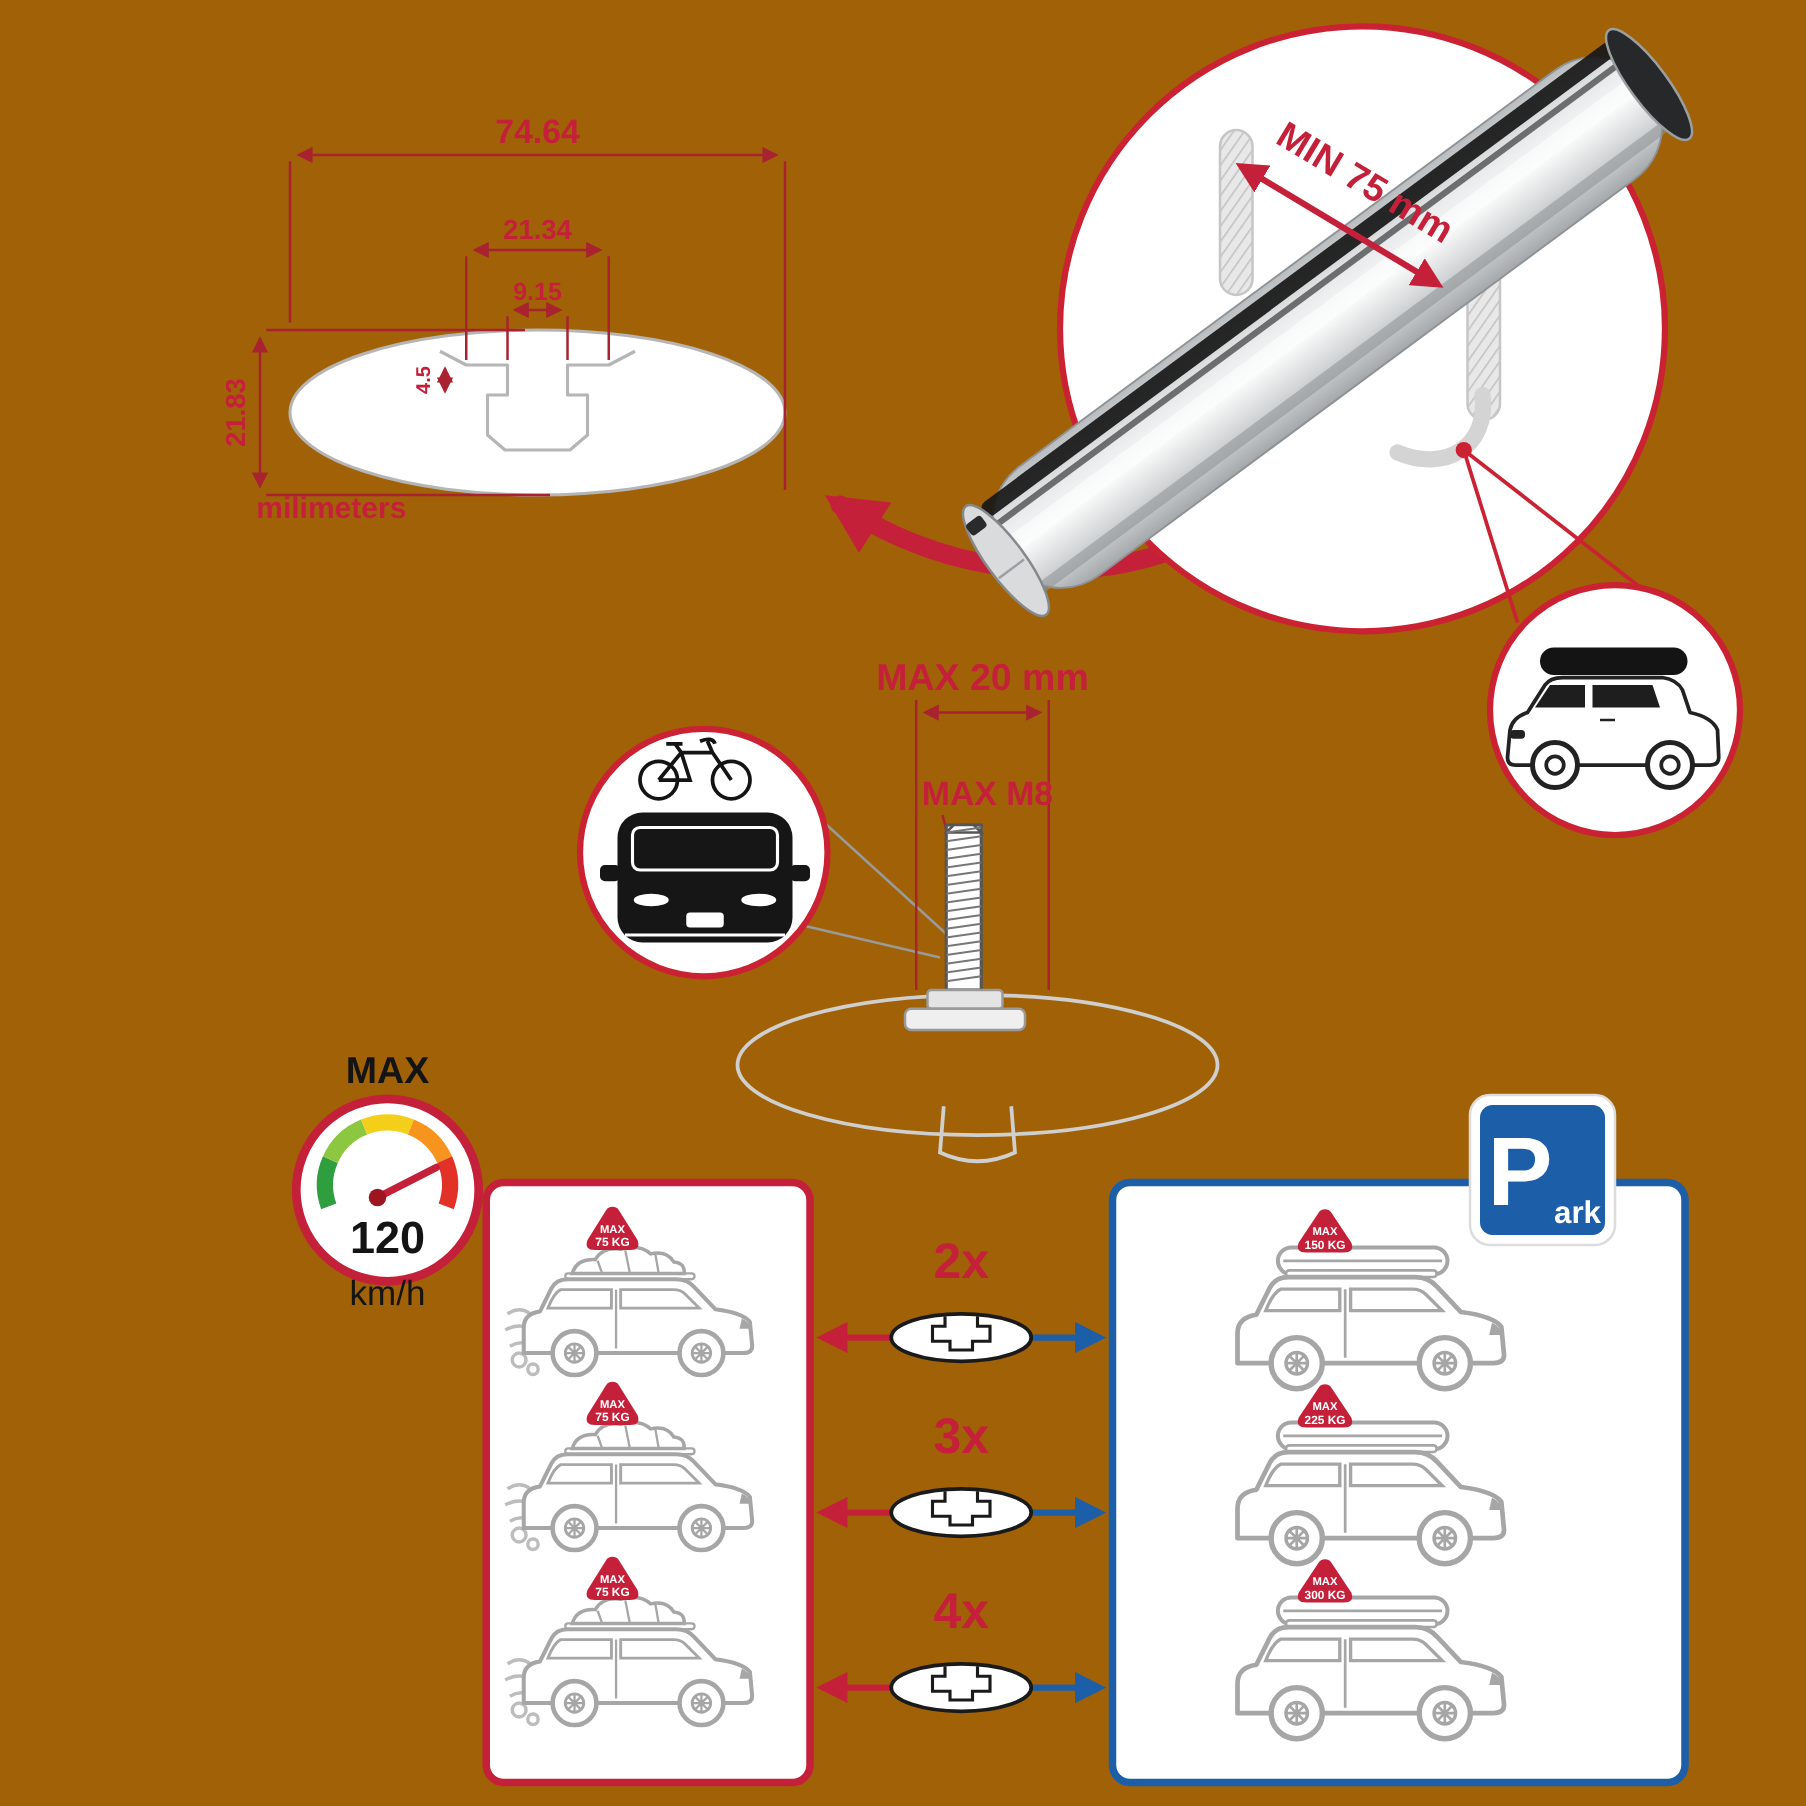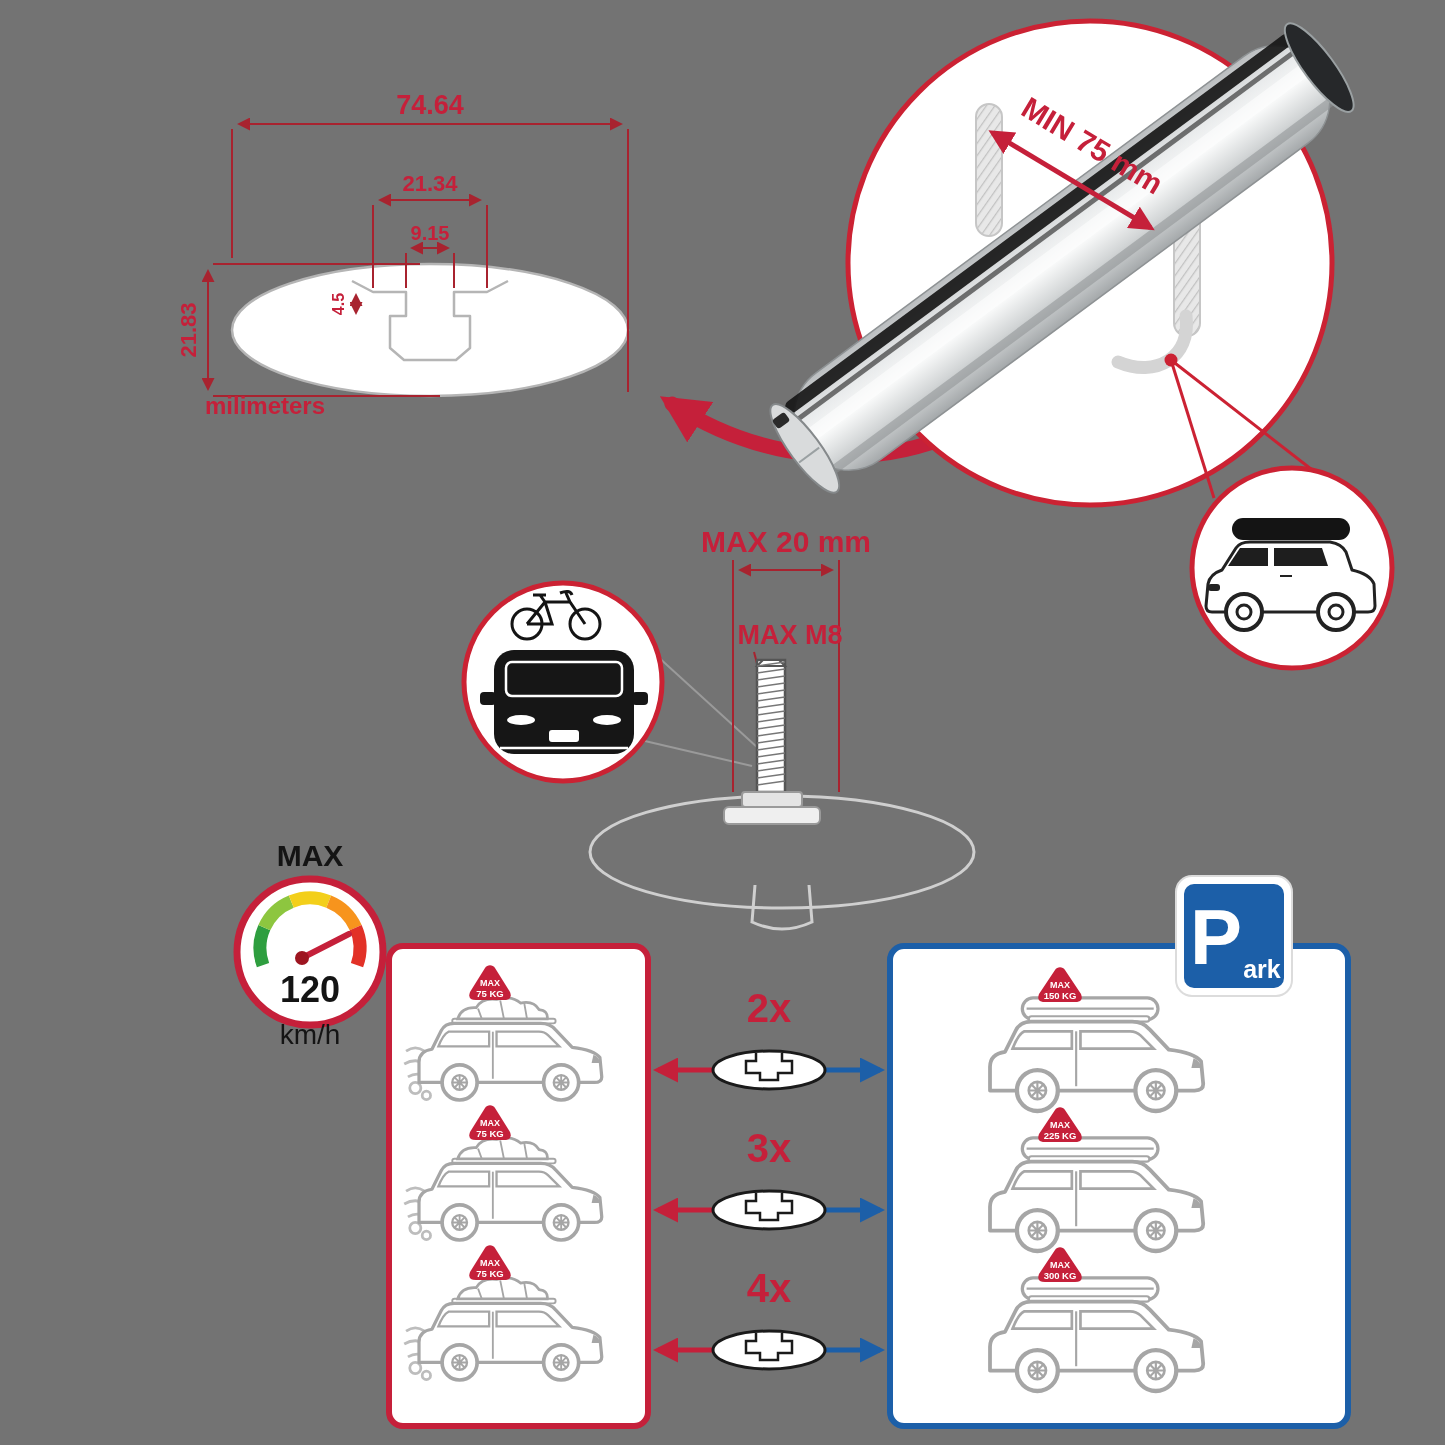--- a/index.html
+++ b/index.html
@@ -1,16 +1,16 @@
 <!DOCTYPE html>
 <html><head>
 <meta charset="utf-8">
 <style>
   html,body{margin:0;padding:0;background:#fff;}
-  #canvas{position:relative;width:1445px;height:1445px;background:#737373;overflow:hidden;
+  #canvas{position:relative;width:1445px;height:1445px;background:#a16207;overflow:hidden;
           font-family:"Liberation Sans",sans-serif;}
   svg{font-family:"Liberation Sans",sans-serif;display:block;}
   text{user-select:none;}
   .dim-text{fill:#c5203a;font-weight:bold;}
   .red-label{fill:#c5203a;font-weight:bold;}
   .black-label{fill:#141414;font-weight:bold;}
   .tag-text{fill:#ffffff;font-weight:bold;}
   .sign-text{fill:#ffffff;font-weight:bold;}
 </style>
 </head>

